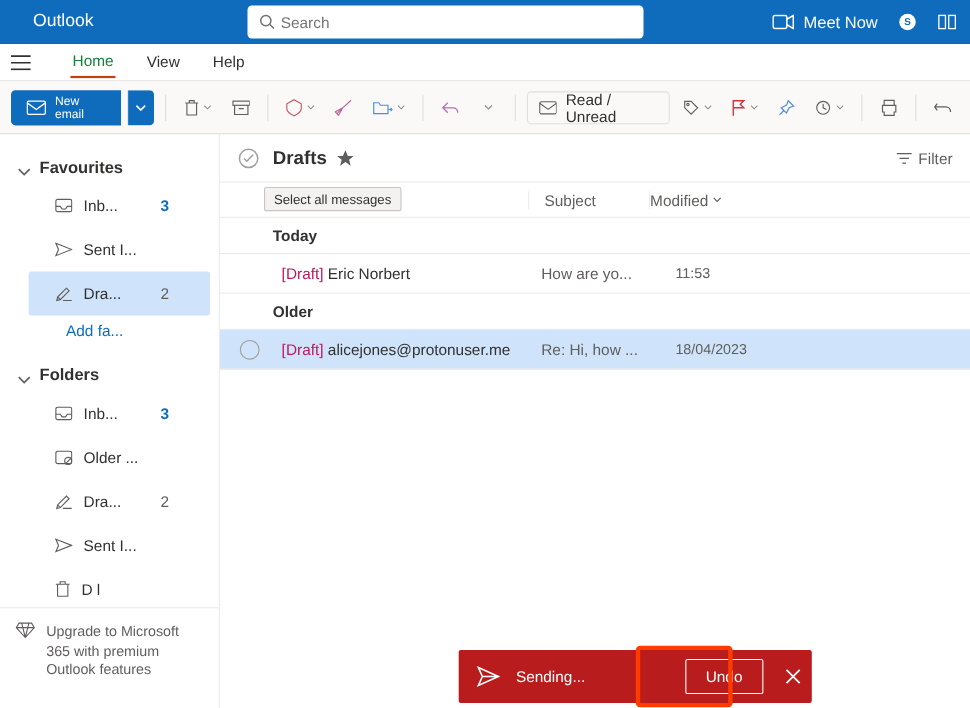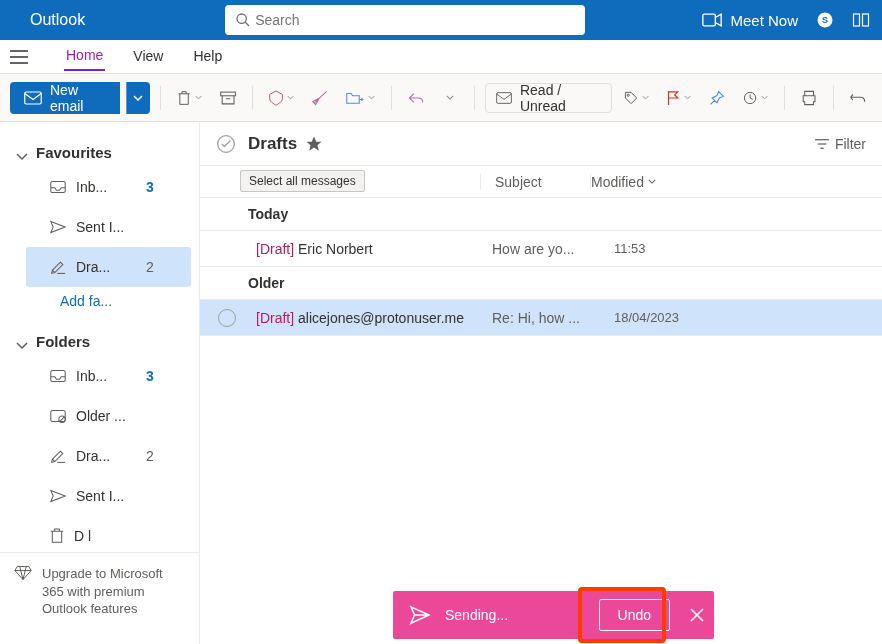--- a/index.html
+++ b/index.html
@@ -12,25 +12,25 @@
   .titlebar .search { margin-left:140px; flex:0 0 360px; height:30px; background:#fff; border-radius:4px; display:flex; align-items:center; padding:0 8px; color:#707070; }
   .titlebar .search input { border:0; outline:0; flex:1; font-size:14px; background:transparent; }
   .titlebar .spacer { flex:1; }
   .titlebar .tb-item { display:flex; align-items:center; gap:8px; margin-left:18px; font-size:15px; }
   .titlebar .tb-icon { width:20px; display:flex; justify-content:center; }
 
   
   .ribbon-tabs { height:34px; display:flex; align-items:center; border-bottom:1px solid #e1dfdd; padding:0 10px; gap:26px; }
   .ribbon-tabs .hamburger { margin-right:10px; }
   .ribbon-tabs .tab { font-size:14px; padding:4px 2px 6px 2px; cursor:default; }
-  .ribbon-tabs .tab.active { color:#a21caf; border-bottom:2px solid #6d28d9; font-weight:500; }
+  .ribbon-tabs .tab.active { color:#15803d; border-bottom:2px solid #c2410c; font-weight:500; }
 
   
   .toolbar { height:48px; background:#faf9f8; border-bottom:1px solid #e1dfdd; display:flex; align-items:center; padding:4px 10px; gap:6px; }
-  .btn-new { background:#0f6cbd; color:#fff; border-radius:4px 0 0 4px; display:flex; align-items:center; height:32px; padding:0 14px; gap:8px; font-size:14px; }
+  .btn-new { background:#0f6cbd; color:#fff; border-radius:4px 0 0 4px; display:flex; align-items:center; height:32px; padding:0 14px; gap:8px; font-size:11px; }
   .btn-new-split { background:#0f6cbd; color:#fff; border-radius:0 4px 4px 0; width:26px; height:32px; display:flex; align-items:center; justify-content:center; border-left:1px solid rgba(255,255,255,0.3);}
   .tb-btn { height:32px; min-width:28px; display:flex; align-items:center; justify-content:center; padding:0 6px; color:#605e5c; gap:4px; }
   .tb-sep { width:1px; height:24px; background:#e1dfdd; margin:0 4px; }
   .tb-btn .chev { opacity:.7; }
   .read-unread { border:1px solid #e1dfdd; border-radius:4px; height:30px; padding:0 10px; display:flex; align-items:center; gap:8px; }
 
   
   .body { display:flex; height:calc(644px - 40px - 34px - 48px); }
   .sidebar { width:200px; border-right:1px solid #edebe9; display:flex; flex-direction:column; position:relative; }
   .side-scroll { overflow-y:auto; flex: 0 0 auto; height: calc(100% - 92px); padding-top:10px; }
@@ -63,21 +63,21 @@
   .msg .sel-circle { width:18px; height:18px; border:1px solid #a19f9d; border-radius:50%; margin-right:20px;}
   .msg .sender { width:234px; white-space:nowrap; overflow:hidden; text-overflow:ellipsis;}
   .msg.no-circle .sender{ margin-left:38px; }
   .msg .draft { color:#be185d; }
   .msg .subject { width:110px; white-space:nowrap; overflow:hidden; text-overflow:ellipsis; color:#605e5c; padding-left:2px;}
   .msg .mod { padding-left:14px; color:#605e5c; font-size:13px;}
 
   
   .toast-wrap { position:absolute; left:393px; top:591px; width:321px; height:48px; }
   .toast-highlight { position:absolute; left:185px; top:-4px; width:88px; height:56px; border:4px solid #ff3b00; border-radius:4px; z-index:2; pointer-events:none;}
-  .toast { width:100%; height:100%; background:#ec4899; color:#fff; display:flex; align-items:center; padding:0 10px 0 16px; gap:14px; border-radius:2px;}
+  .toast { width:100%; height:100%; background:#b91c1c; color:#fff; display:flex; align-items:center; padding:0 10px 0 16px; gap:14px; border-radius:2px;margin-left:24px;}
   .toast .undo { border:1px solid #fff; border-radius:2px; height:32px; padding:0 18px; display:flex; align-items:center; font-size:14px;}
   .toast .close { margin-left:6px; }
 </style>
 </head>
 <body>
 
 <div class="titlebar">
   <span class="brand">Outlook</span>
   <div class="search">
     <span class="tb-icon">

